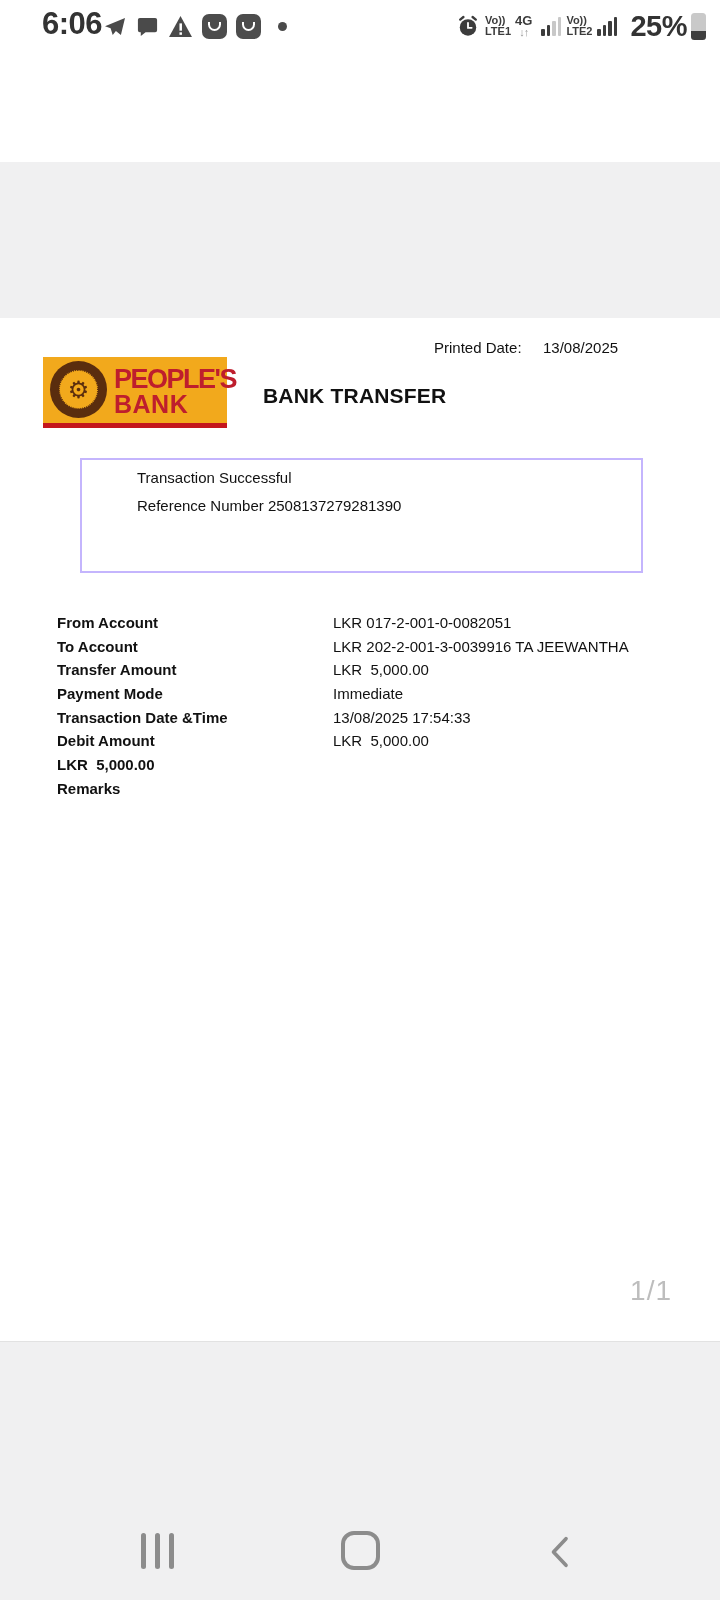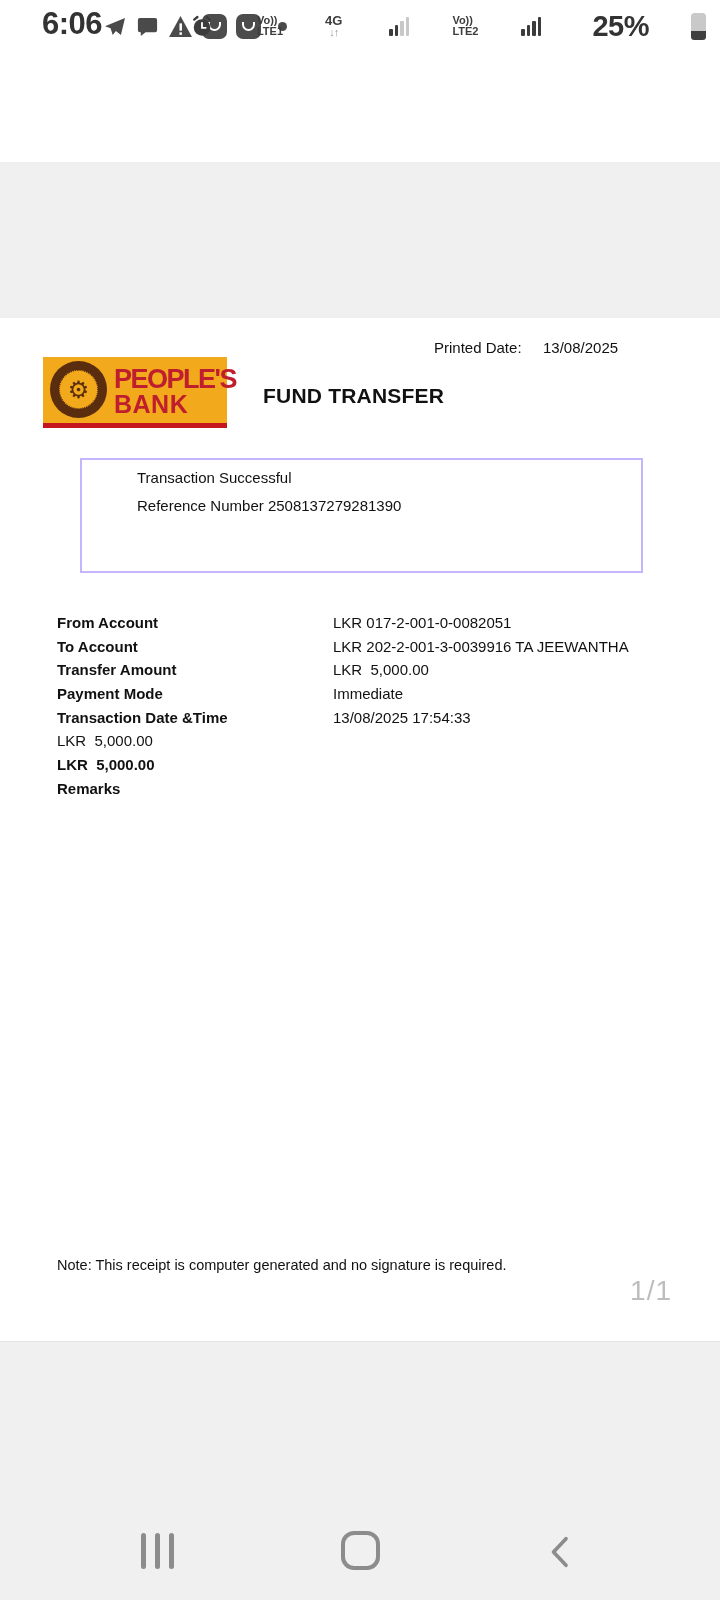--- a/index.html
+++ b/index.html
@@ -7,21 +7,21 @@
   body { font-family:"Liberation Sans", sans-serif; background:#fff; }
   .screen { position:relative; width:720px; height:1600px; overflow:hidden; background:#fff; }
 
   
   .status-bar { position:absolute; top:0; left:0; width:720px; height:52px; background:#fff; }
   .sb-time { position:absolute; left:42px; top:6px; font-size:31px; font-weight:700; color:#333; letter-spacing:-0.5px; }
   .sb-left-icons { position:absolute; left:103px; top:14px; display:flex; align-items:center; gap:9px; }
   .sb-dot { width:9px; height:9px; border-radius:50%; background:#4a4a4a; margin-left:8px; }
   .app-badge { width:25px; height:25px; border-radius:7px; background:#4c4c4c; position:relative; }
   .app-badge .smile { position:absolute; left:6px; top:8px; width:13px; height:9px; border:2.5px solid #fff; border-top:none; border-radius:0 0 10px 10px; }
-  .sb-right { position:absolute; right:0; top:0; height:52px; display:flex; align-items:center;gap:38px; }
+  .sb-right { position:absolute; right:0; top:0; height:52px; display:flex; align-items:center; }
   .sb-net { font-size:11px; line-height:11.5px; font-weight:600; color:#3c3c3c; text-align:left; }
   .sb-4g { text-align:center; margin:0 4px; }
   .sb-4g .g { font-size:13px; font-weight:700; color:#3c3c3c; line-height:12px;text-align:center; }
   .sb-4g .arrows { font-size:11px; color:#9a9a9a; line-height:11px; letter-spacing:-1px; }
   .bars { display:flex; align-items:flex-end; gap:2px; margin:0 5px; height:19px; }
   .bars i { display:block; width:3.5px; border-radius:1px; background:#3c3c3c; }
   .bars i.dim { background:#c8c8c8; }
   .bars .b1{height:7px;} .bars .b2{height:11px;} .bars .b3{height:15px;} .bars .b4{height:19px;}
   .sb-batt-pct { font-size:29px; font-weight:700; color:#333; margin:0 4px 0 8px; letter-spacing:-0.5px; }
   .battery { width:15px; height:27px; border-radius:3.5px; background:#c9c9c9; position:relative; overflow:hidden; margin-right:14px; }
@@ -161,21 +161,21 @@
       <div class="seal">
         <div class="seal-inner">⚙</div>
       </div>
       <div class="bank-name">
         <div class="l1">PEOPLE'S</div>
         <div class="l2">BANK</div>
       </div>
       <div class="stripe"></div>
     </div>
 
-    <div class="doc-title">FUND TRANSFER</div>
+    <div class="doc-title">BANK TRANSFER</div>
 
     <div class="status-box">
       <div class="line1">Transaction Successful</div>
       <div class="line2">Reference Number 2508137279281390</div>
     </div>
 
     <div class="details">
       <div class="d-row">
         <div class="d-label">From Account</div>
         <div class="d-value">LKR 017-2-001-0-0082051</div>
@@ -190,32 +190,32 @@
       </div>
       <div class="d-row">
         <div class="d-label">Payment Mode</div>
         <div class="d-value">Immediate</div>
       </div>
       <div class="d-row">
         <div class="d-label">Transaction Date &amp;Time</div>
         <div class="d-value">13/08/2025 17:54:33</div>
       </div>
       <div class="d-row">
+        <div class="d-label">Debit Amount</div>
         <div class="d-value">LKR  5,000.00</div>
       </div>
       <div class="d-row">
         <div class="d-value bold">LKR  5,000.00</div>
       </div>
       <div class="d-row">
         <div class="d-label">Remarks</div>
         <div class="d-value"></div>
       </div>
     </div>
 
-    <div class="note">Note: This receipt is computer generated and no signature is required.</div>
     <div class="page-indicator">1/1</div>
   </div>
 
   <div class="gap-bottom">
     <div class="nav-bar">
       <div class="nav-recents">
         <i></i>
           <i></i>
           <i></i>
       </div>

